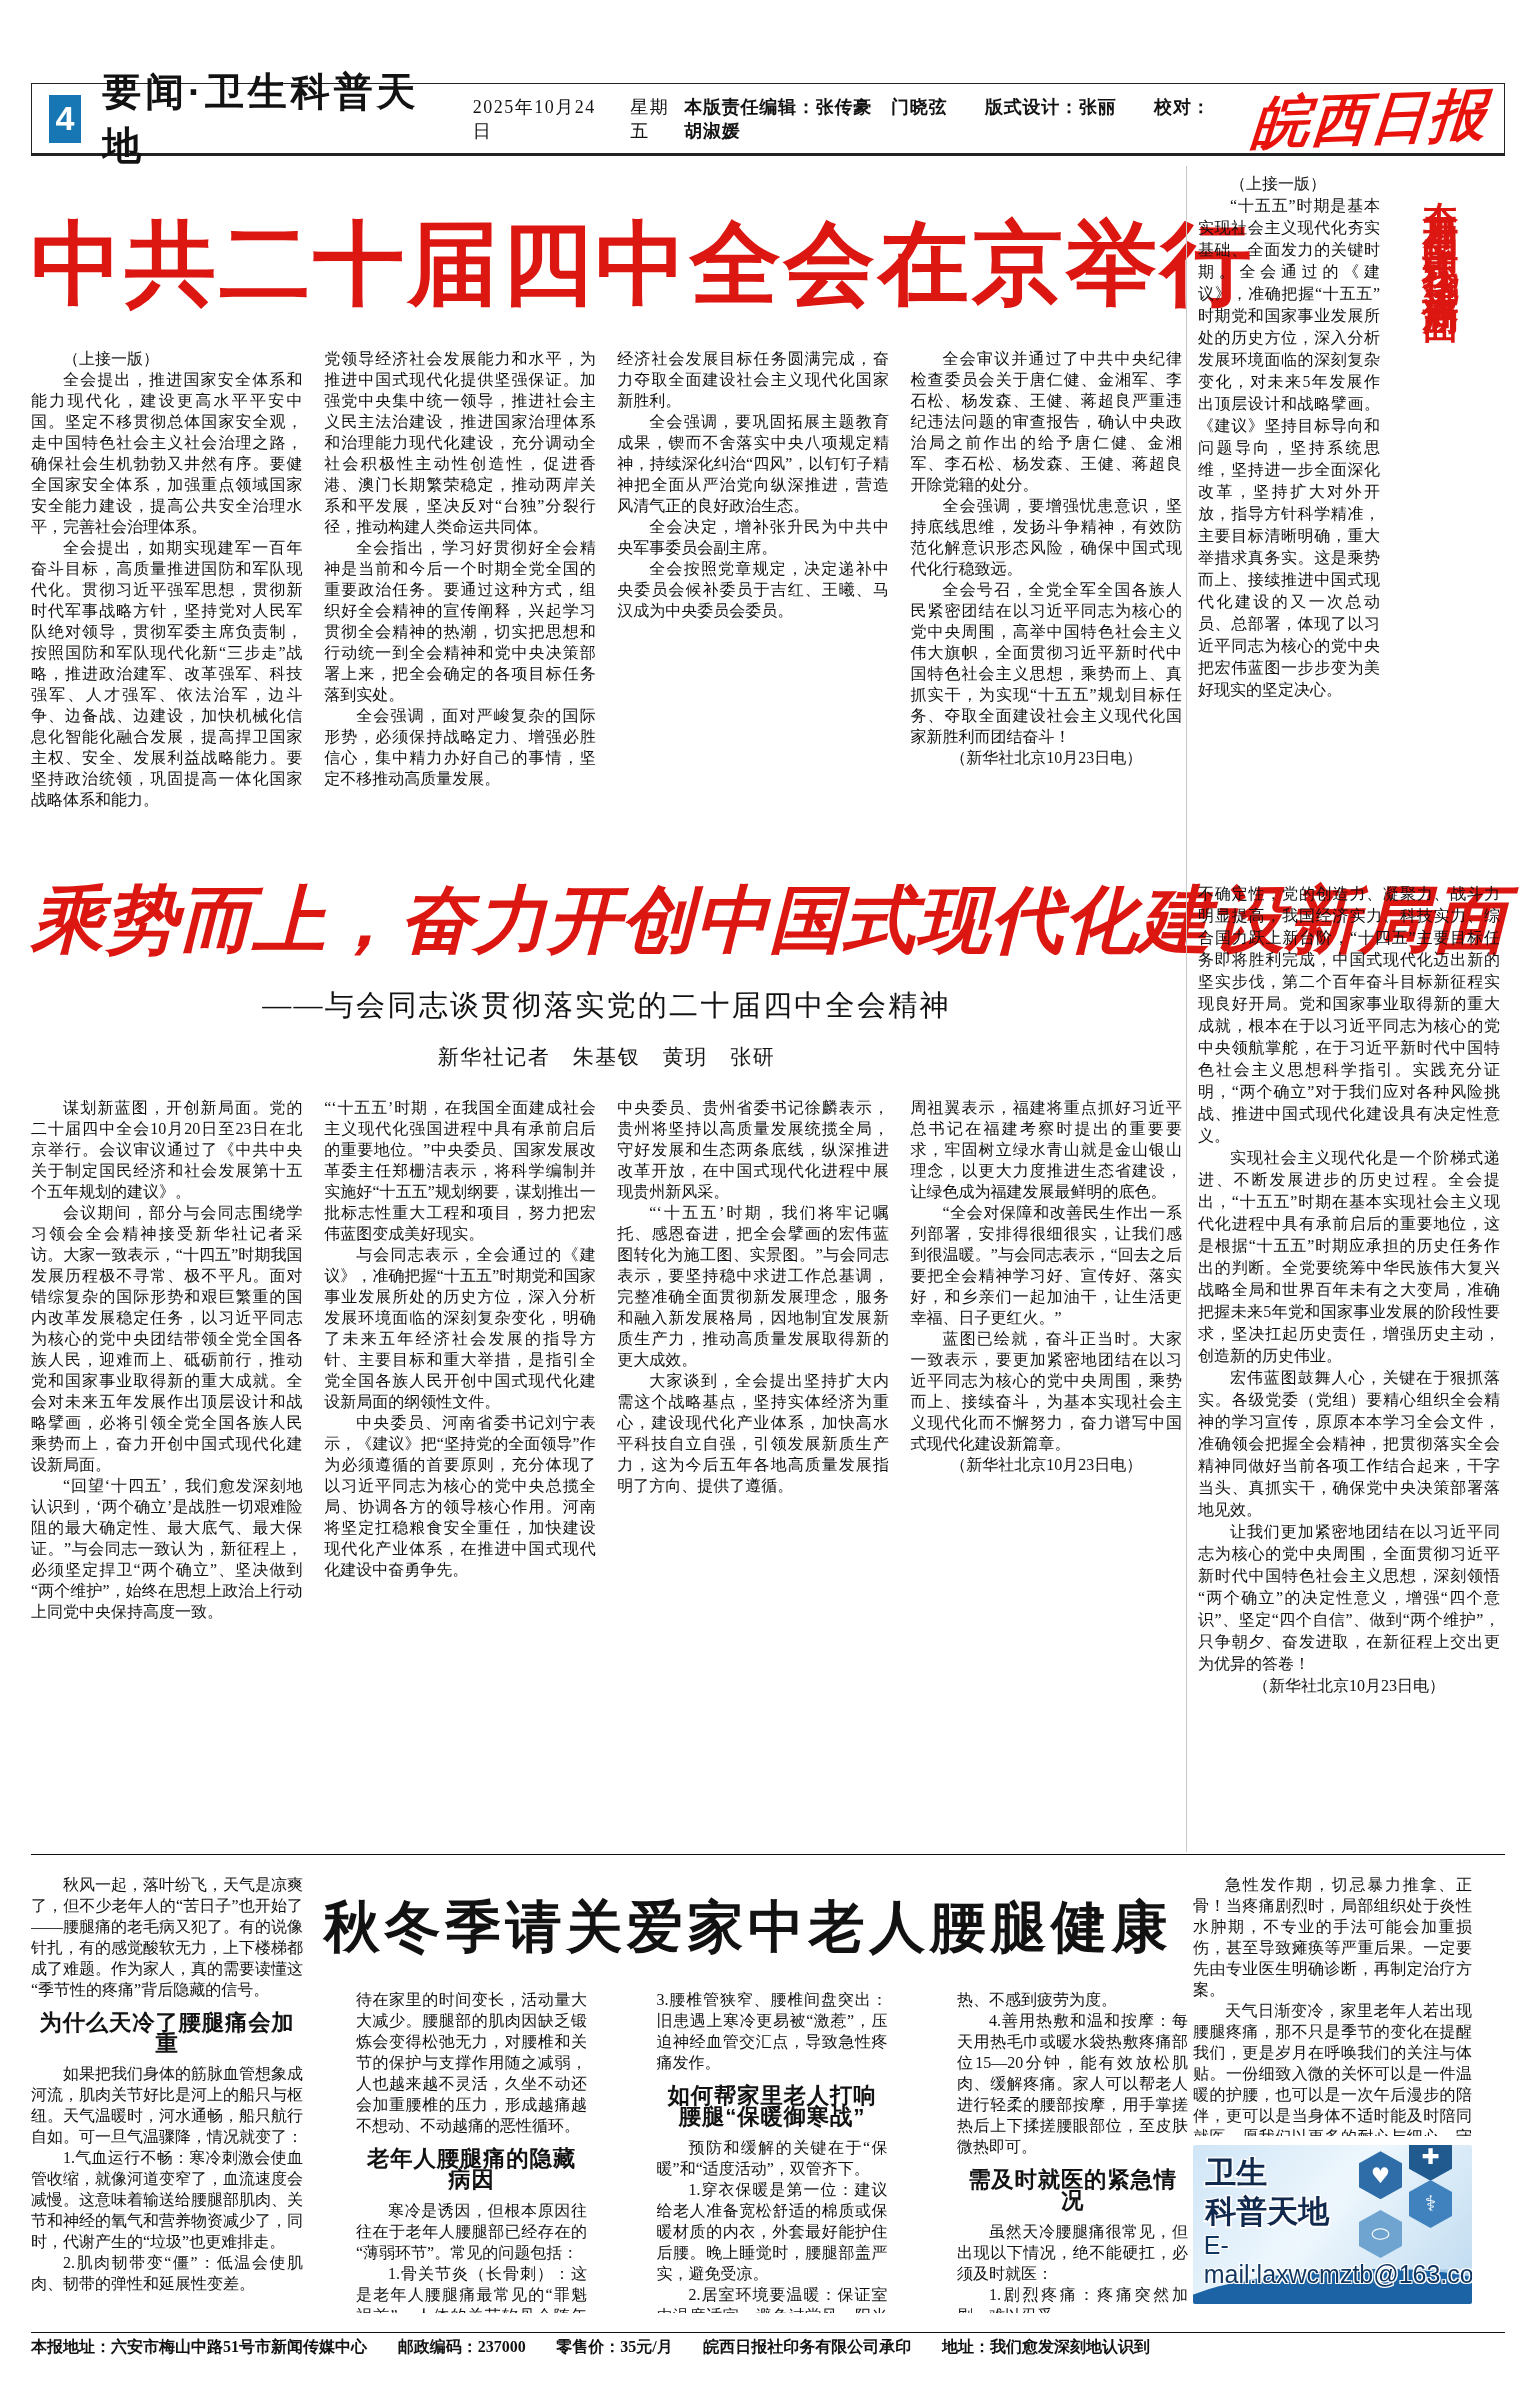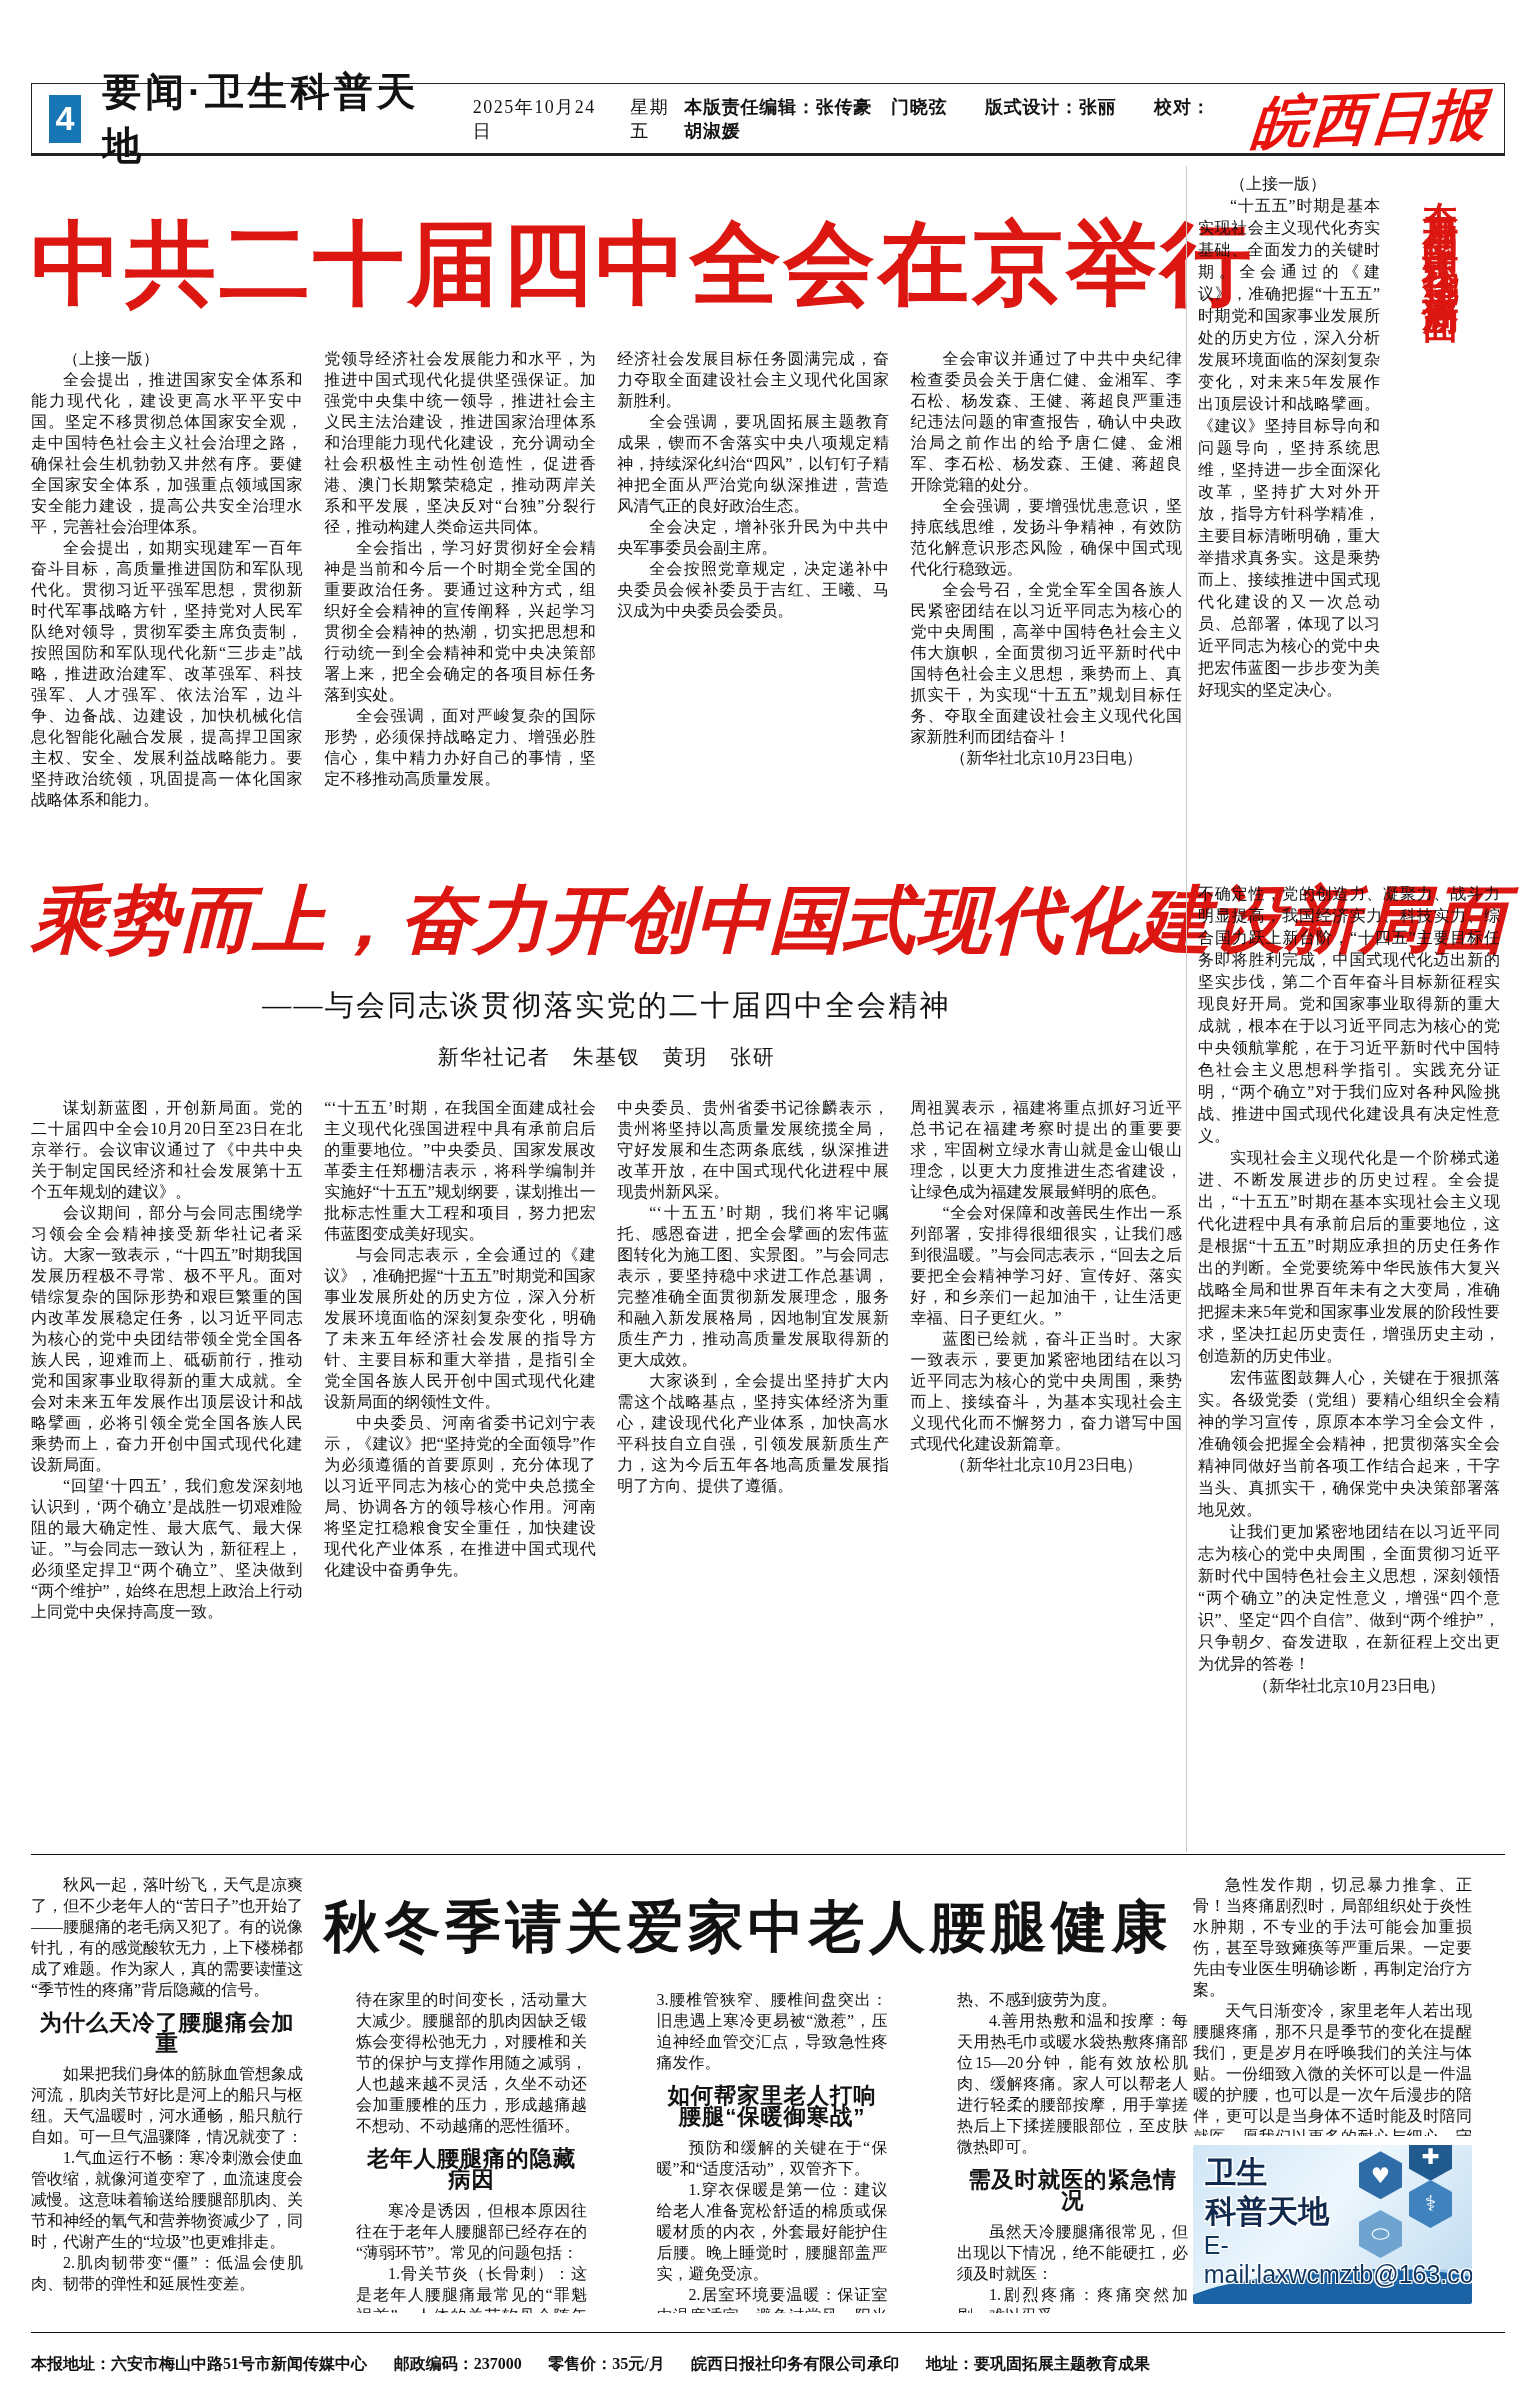--- a/index.html
+++ b/index.html
@@ -127,21 +127,21 @@
     font-family:"DejaVu Sans",sans-serif;
   }
   .hex.h2{left:166px;top:6.2px;}
   .hex.h3{left:216px;top:35px;background:#3f82bd;}
   .hex.h4{left:166px;top:65px;background:#6ea4cf;}
   .hex.h1{left:216px;top:-12.3px;background:#205a8f;}
 
   
   .footer{
     left:31px;top:2332px;width:1474px;border-top:0.8px solid #111;
-    padding-top:21px;font-size:16px;font-weight:600;
+    padding-top:4px;font-size:16px;font-weight:600;
   }
   .footer-items{width:1119px;display:flex;justify-content:space-between;}
 </style>
 </head>
 <body>
 
 <div class="abs masthead-bar">
   <div class="page-num">4</div>
   <div class="section-title">要闻·卫生科普天地</div>
   <div class="issue-date">
@@ -291,16 +291,16 @@
     </div>
   </div>
 </div>
 
 <div class="abs footer">
   <div class="footer-items">
     <span>本报地址：六安市梅山中路51号市新闻传媒中心</span>
     <span>邮政编码：237000</span>
     <span>零售价：35元/月</span>
     <span>皖西日报社印务有限公司承印</span>
-    <span>地址：要巩固拓展主题教育成果</span>
+    <span>地址：我们愈发深刻地认识到</span>
   </div>
 </div>
 
 
 </body></html>

